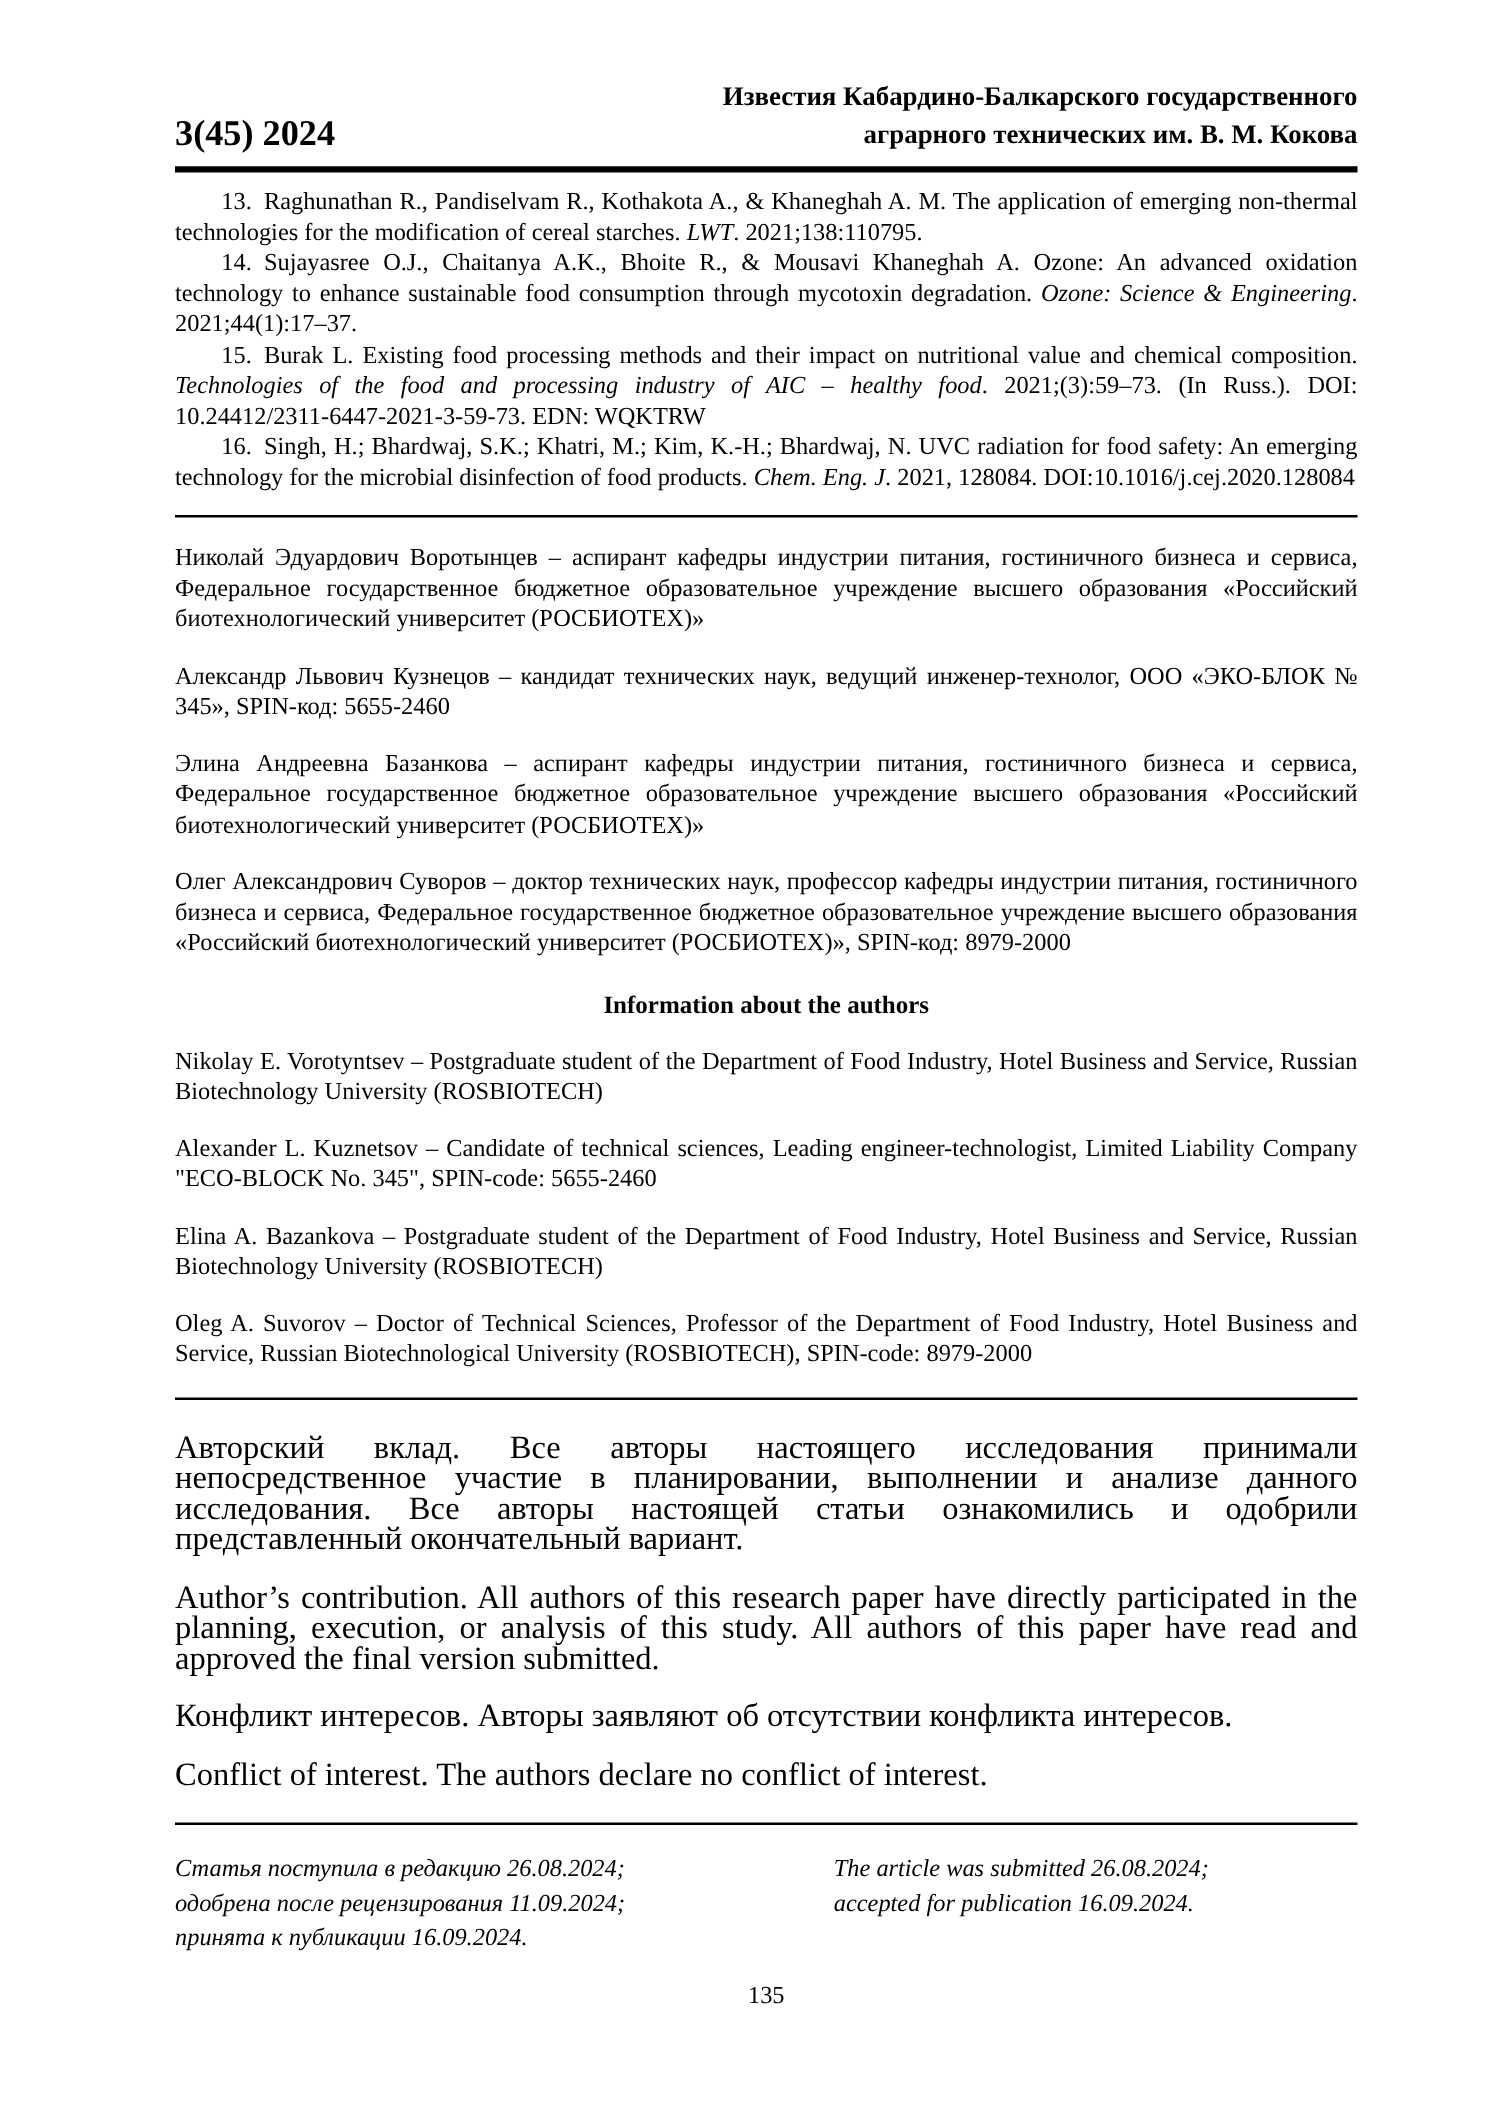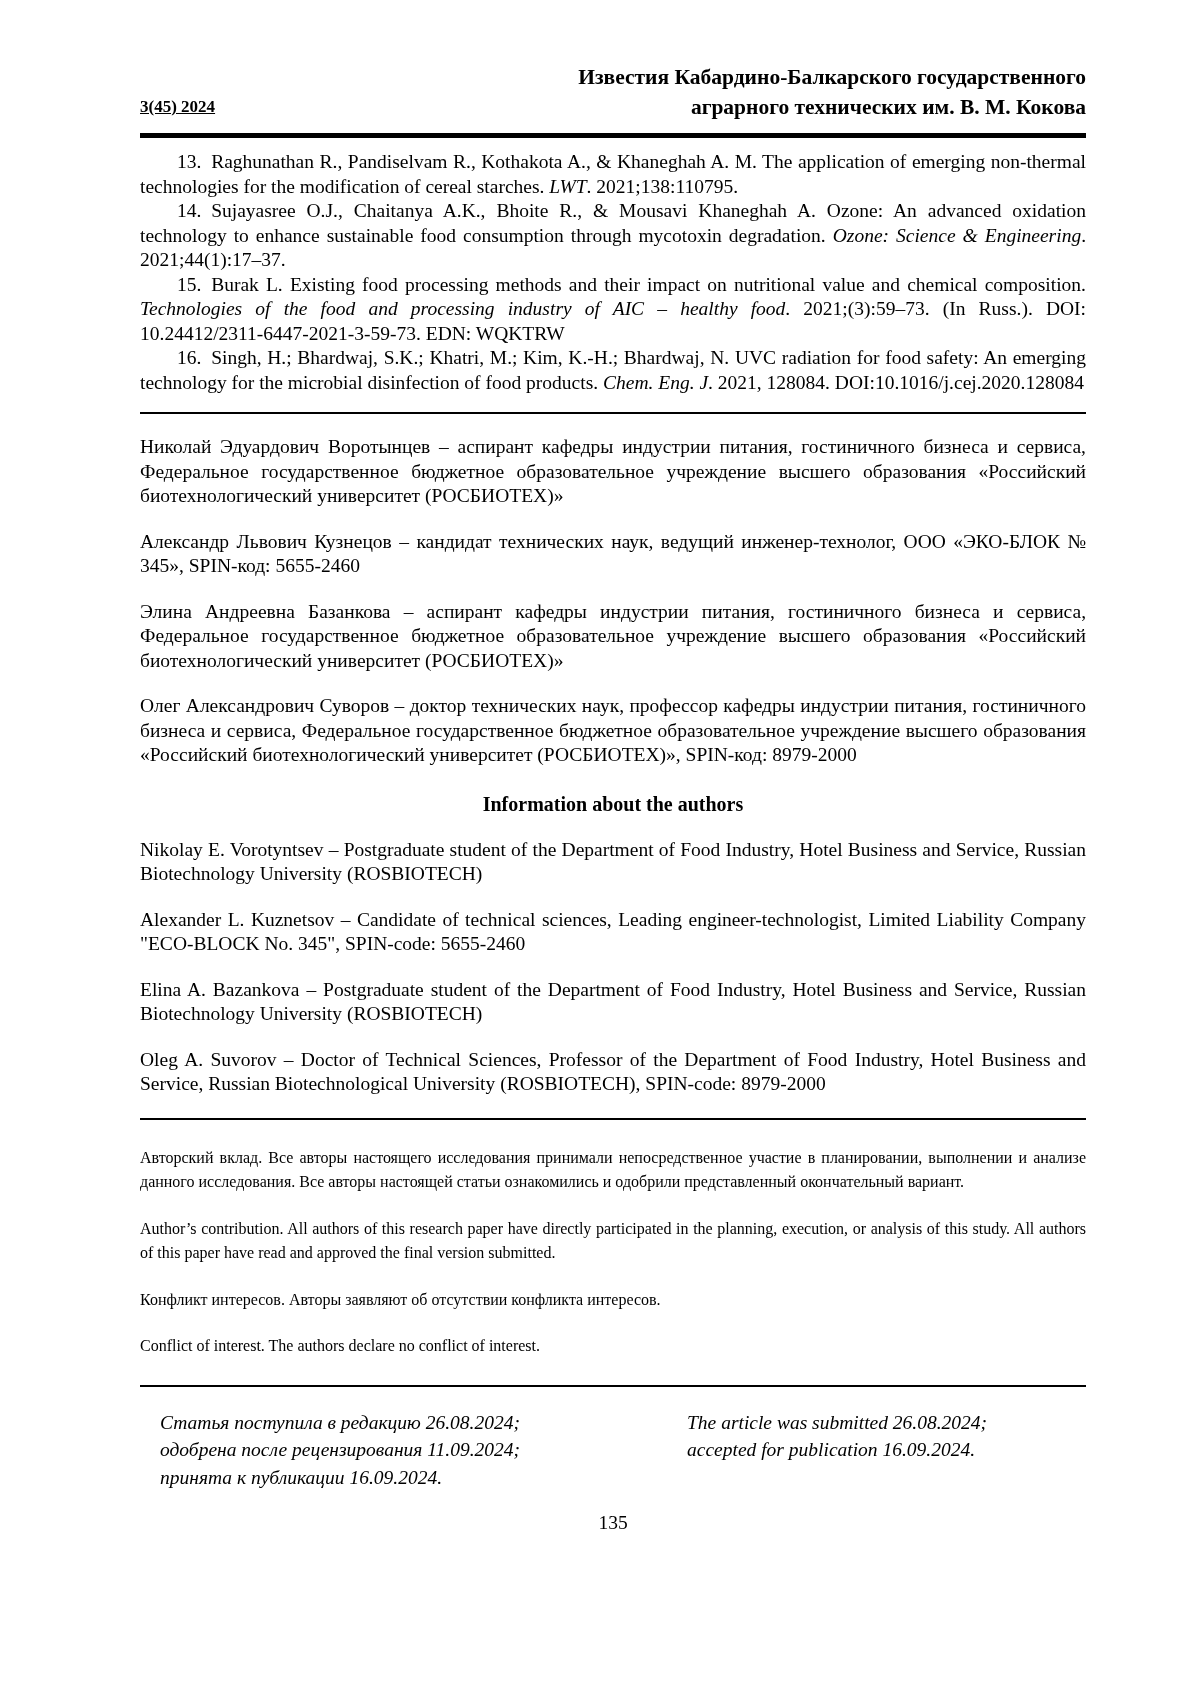--- a/index.html
+++ b/index.html
@@ -16,24 +16,23 @@
   }
   
   .header {
     display: flex;
     justify-content: space-between;
     align-items: flex-end;
     padding-top: 62px;
   }
   .issue {
     font-weight: bold;
-    font-size: 17px;
+    font-size: 29px;
     line-height: 30px;
     white-space: nowrap;
-    text-decoration: underline;
   }
   .jtitle {
     font-weight: bold;
     font-size: 21.5px;
     line-height: 30px;
     text-align: right;
   }
   .rule-thick { height: 5px; background: #000; margin-top: 11px; }
   .rule-thin  { height: 2px; background: #000; }
   .rule-refs  { margin-top: 17px; }
@@ -56,32 +55,31 @@
     line-height: 25px;
   }
   .author-p {
     margin: 21px 0 0 0;
     font-size: 19.5px;
     line-height: 24.5px;
     text-align: justify;
   }
   .statement {
     margin: 22px 0 0 0;
-    font-size: 16px;
+    font-size: 26px;
     line-height: 24.5px;
     text-align: justify;
   }
   .statement-first { margin-top: 26px; }
   .b { font-weight: normal; }
   .i { font-style: italic; }
   
   .dates {
     display: flex;
     margin-top: 22px;
-    margin-left: 20px;
   }
   .dates-col-left  { width: 527px; }
   .dates-col-right { flex: 1; }
   .date-line {
     font-style: italic;
     font-size: 19.5px;
     line-height: 27.5px;
   }
   .page-number {
     margin-top: 20px;

